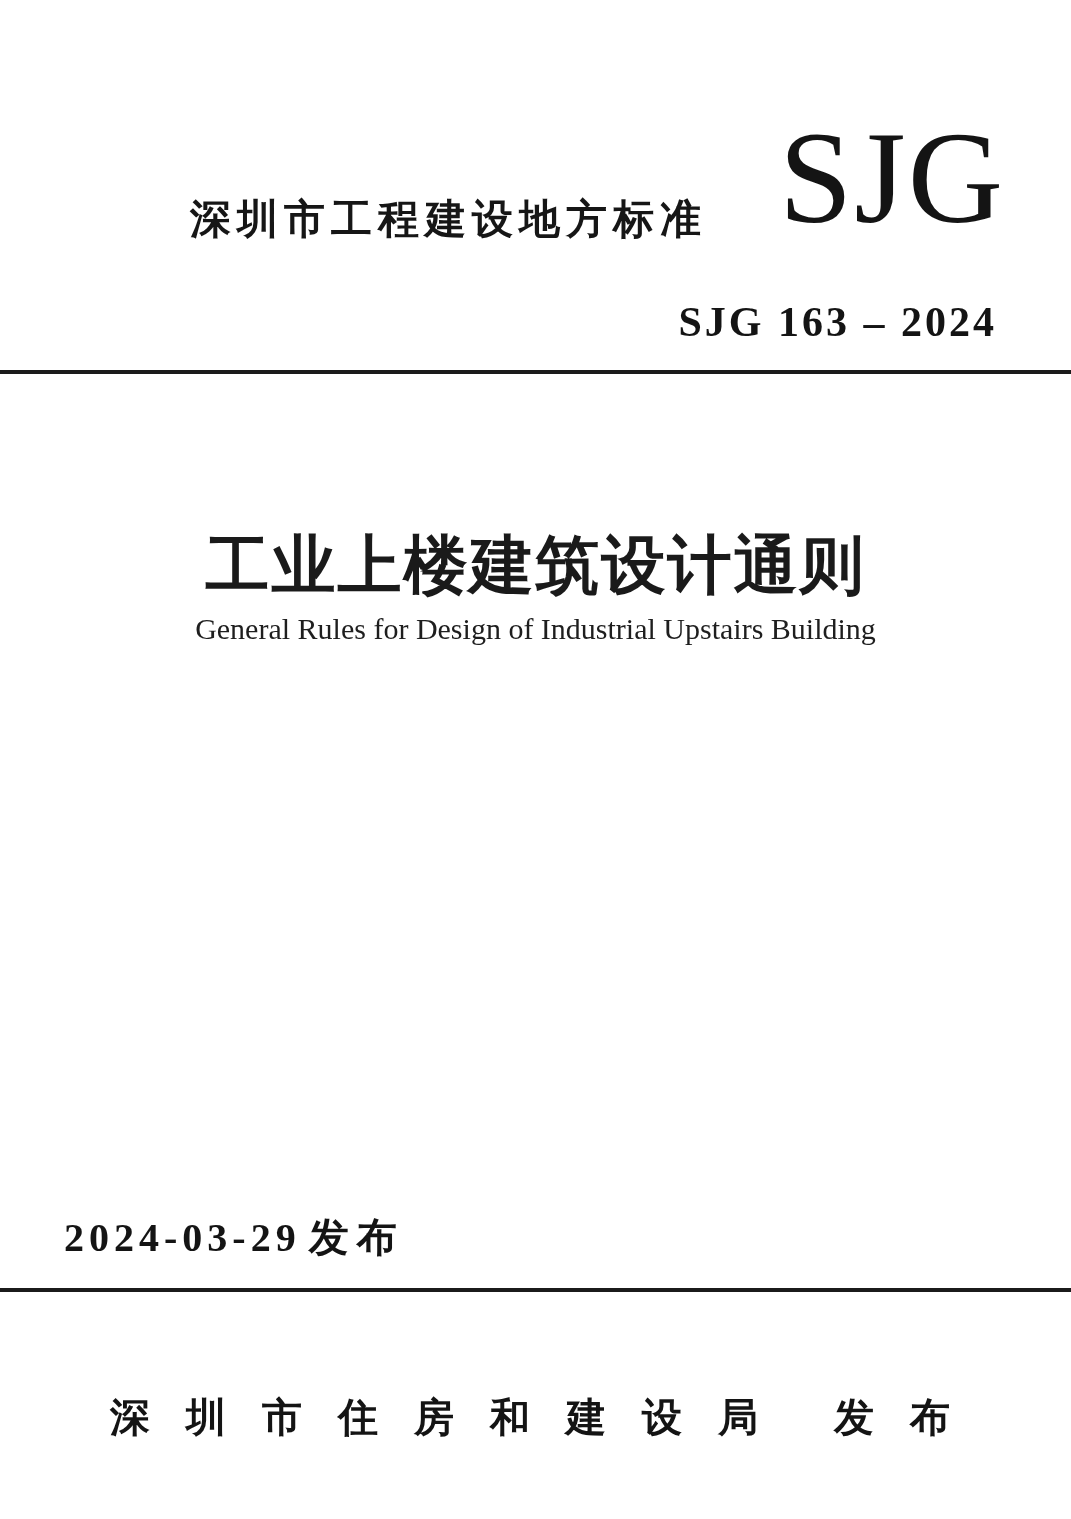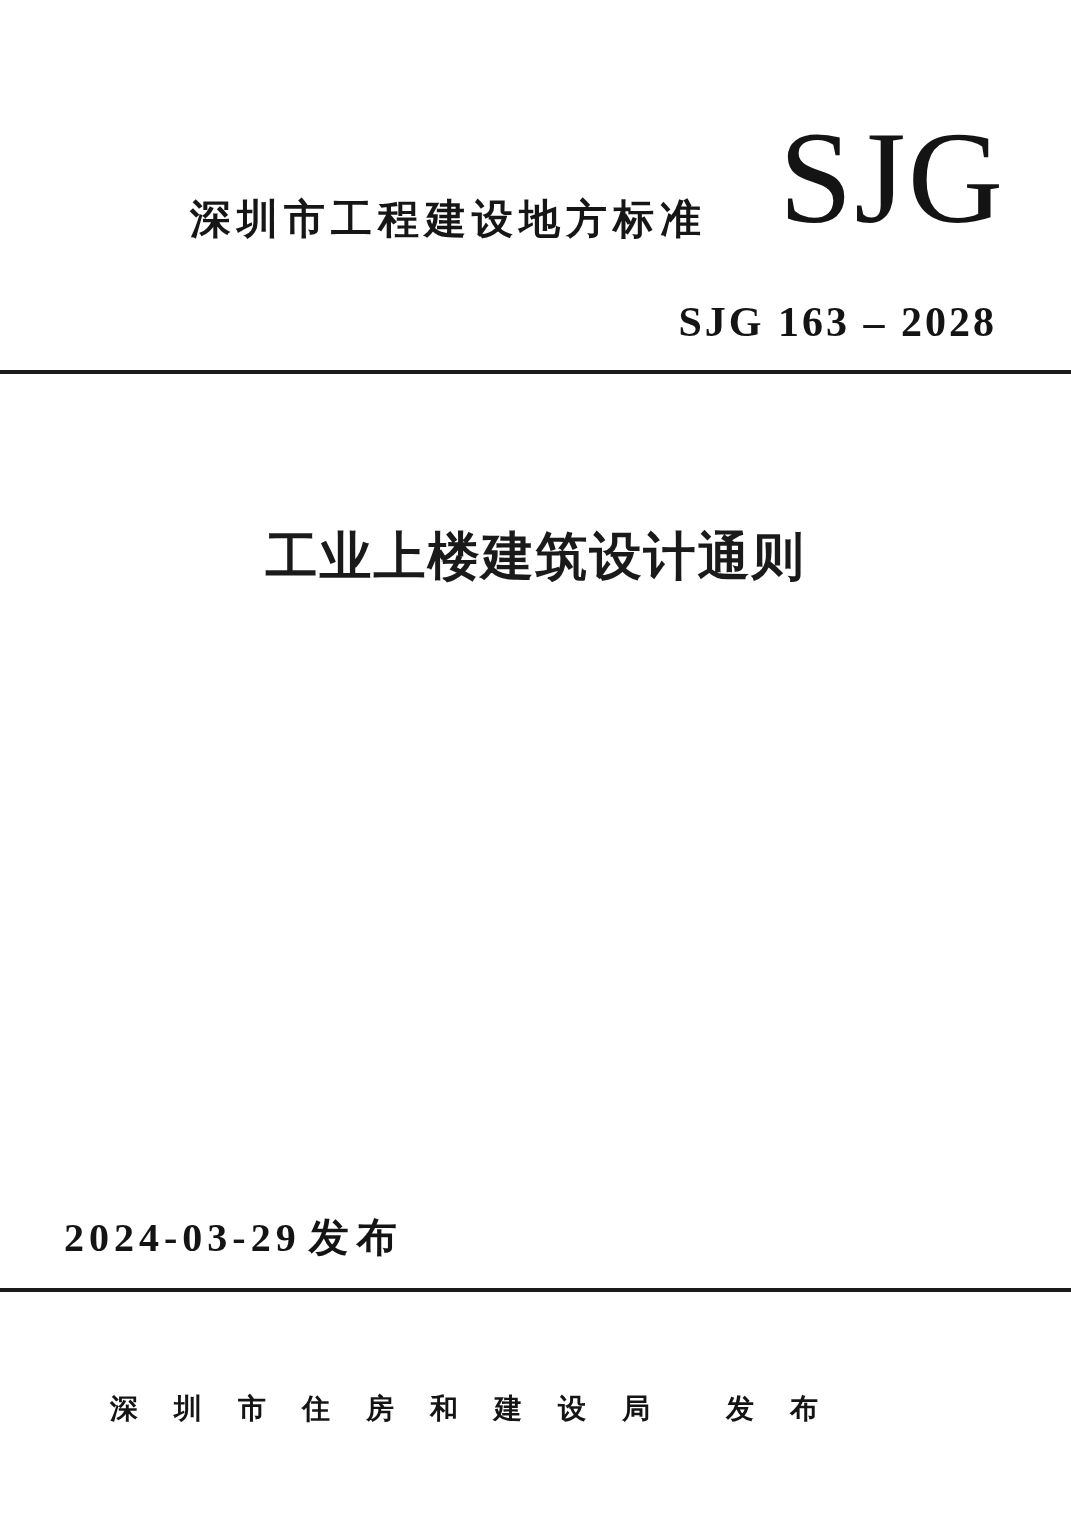--- a/index.html
+++ b/index.html
@@ -63,21 +63,21 @@
 
   
   .doc-title-zh {
     position: absolute;
     left: 0;
     top: 522px;
     width: 1071px;
     text-align: center;
     font-family: "Liberation Serif", serif;
     font-weight: bold;
-    font-size: 52px;
+    font-size: 64px;
     letter-spacing: 2px;
     color: #1a1a1a;
     white-space: nowrap;
   }
   .doc-title-en {
     position: absolute;
     left: 0;
     top: 612px;
     width: 1071px;
     text-align: center;
@@ -124,42 +124,43 @@
   }
 
   
   .publisher-row {
     position: absolute;
     left: 110px;
     top: 1390px;
     width: 880px;
     font-family: "Liberation Sans", sans-serif;
     font-weight: bold;
-    font-size: 28px;
+    font-size: 40px;
     color: #141414;
     white-space: nowrap;
   }
   .publisher-name { letter-spacing: 36px; }
   .publisher-action { letter-spacing: 36px; margin-left: 40px; }
 </style>
 </head>
 <body>
 
 <div class="page">
 
   <div class="standard-type">深圳市工程建设地方标准</div>
 
   <div class="sjg-logo">SJG</div>
 
-  <div class="standard-number">SJG 163 – 2028</div>
+  <div class="standard-number">SJG 163 – 2024</div>
 
   <div class="divider divider-top"></div>
 
   <div class="doc-title-zh">工业上楼建筑设计通则</div>
 
+  <div class="doc-title-en">General Rules for Design of Industrial Upstairs Building</div>
 
   <div class="date-row">
     <div class="date-issue">
       <span>2024-03-29</span><span class="date-label">发布</span>
     </div>
   </div>
 
   <div class="divider divider-bottom"></div>
 
   <div class="publisher-row">

